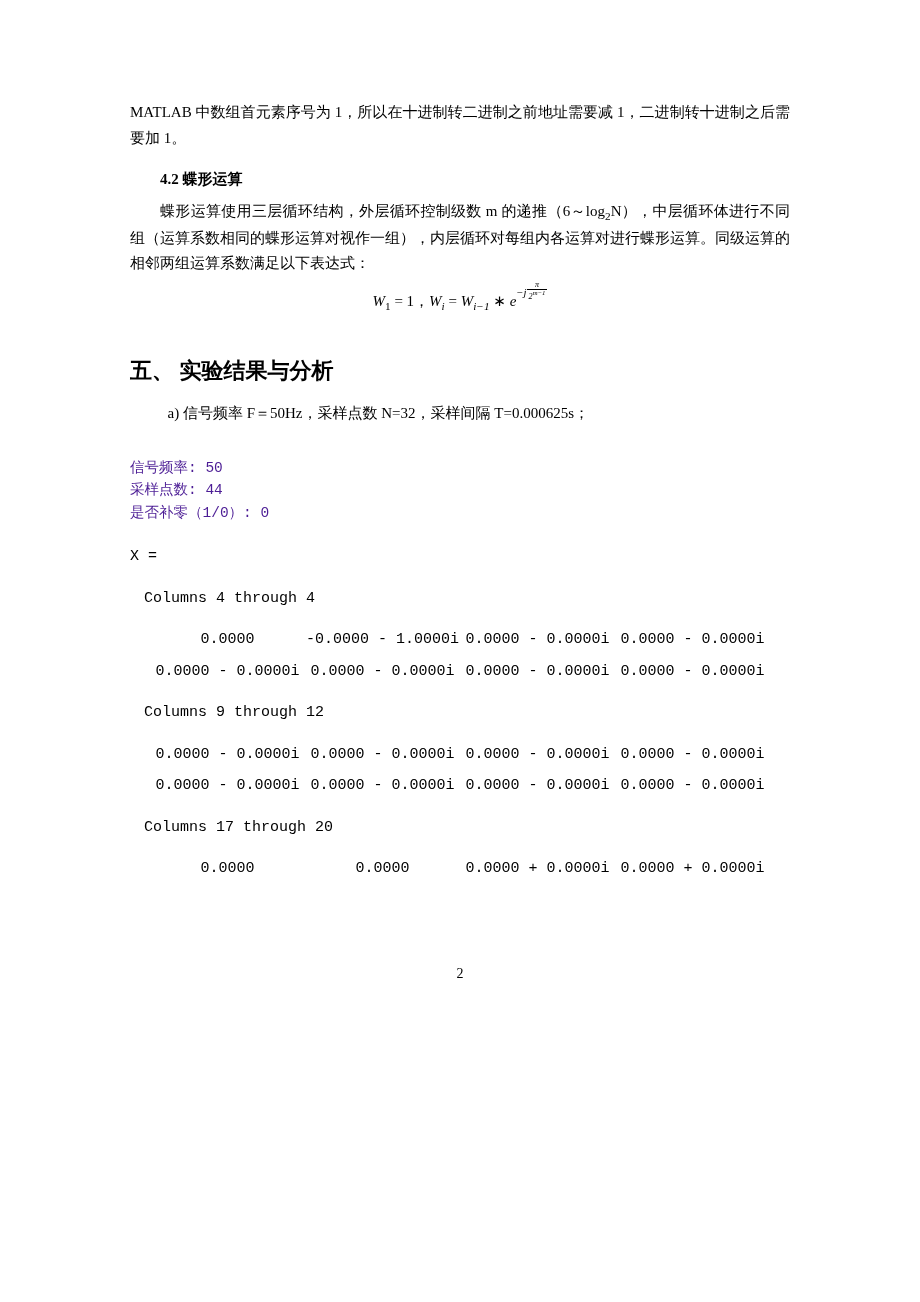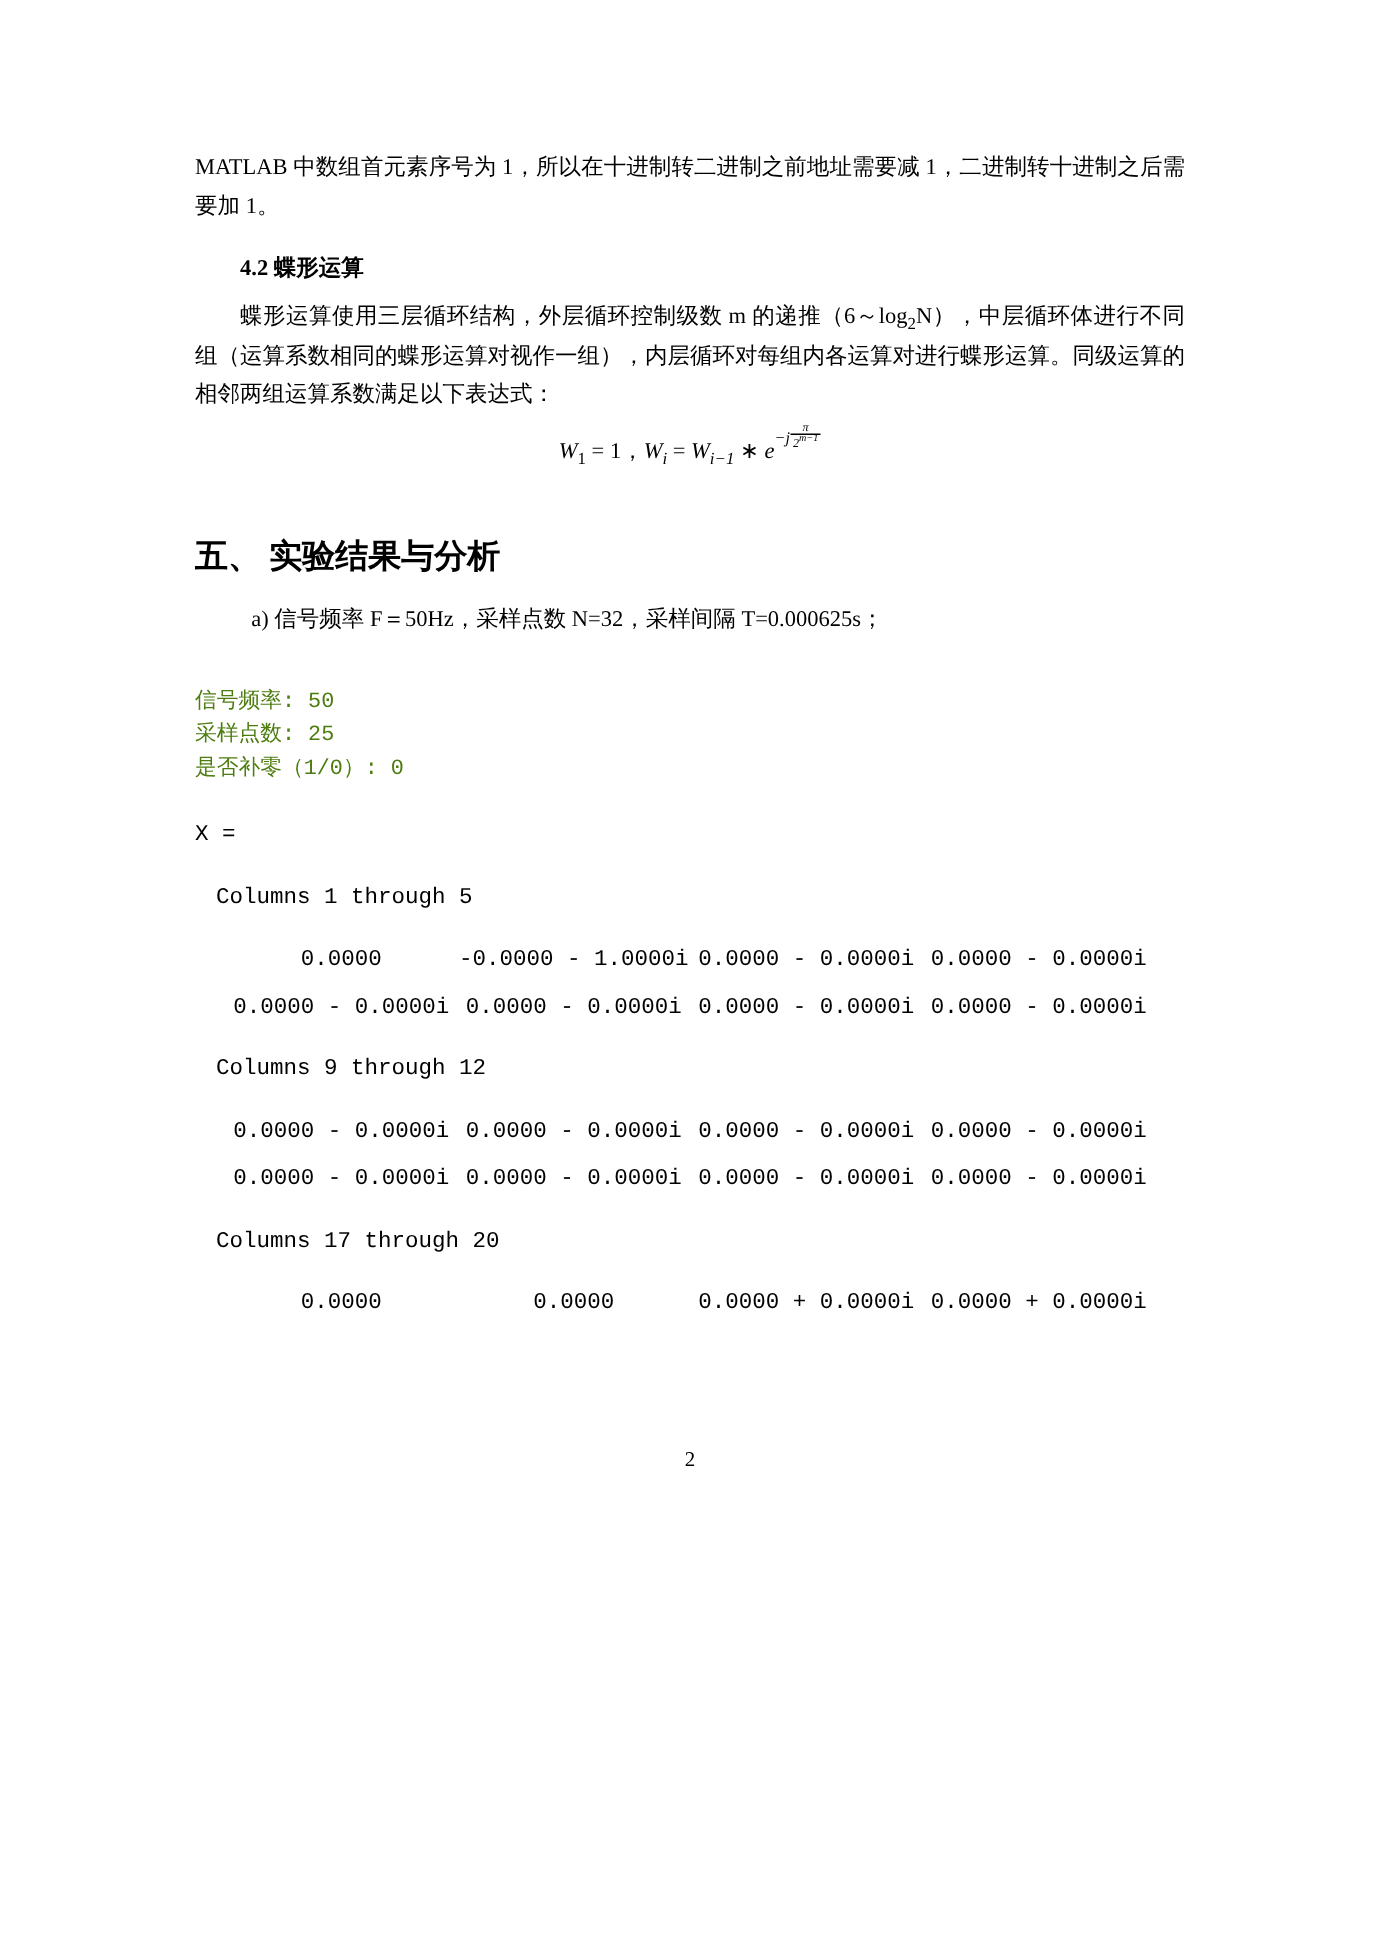--- a/index.html
+++ b/index.html
@@ -52,21 +52,21 @@
       font-size: 0.75em;
     }
     .normal {
       font-style: normal;
     }
     .console {
       font-family: "SimSun", "宋体", "Courier New", monospace;
       font-size: 14.5px;
       margin-top: 30px;
       line-height: 1.55;
-      color: #4d7c0f;
+      color: #4c1d95;
     }
     .console .line {
       white-space: pre;
     }
     .matlab-out {
       color: #000;
       font-family: "Courier New", monospace;
     }
     .matlab-line {
       white-space: nowrap;
@@ -140,28 +140,28 @@
 <div class="formula">
   <span>W</span><span class="sub normal">1</span><span class="normal"> = 1，</span><span>W</span><span class="sub">i</span><span class="normal"> = </span><span>W</span><span class="sub">i−1</span><span class="normal"> ∗ </span><span>e</span><span class="exp-container"><span>−j</span><span class="frac"><span class="top">π</span><span class="bot"><span>2</span><sup>m−1</sup></span></span></span>
 </div>
 
 <h2 class="section-title">五、 实验结果与分析</h2>
 
 <p class="list-item">a)   信号频率 F＝50Hz，采样点数 N=32，采样间隔 T=0.000625s；</p>
 
 <div class="console">
   <div class="line"><span>信号频率: </span><span class="courier">50</span></div>
-  <div class="line"><span>采样点数: </span><span class="courier">25</span></div>
+  <div class="line"><span>采样点数: </span><span class="courier">44</span></div>
   <div class="line"><span>是否补零（1/0）: </span><span class="courier">0</span></div>
 </div>
 
 <div class="matlab-out">
   <div class="matlab-line matlab-section">X =</div>
 
-  <div class="cols-header matlab-line">Columns 1 through 5</div>
+  <div class="cols-header matlab-line">Columns 4 through 4</div>
   <div class="num-row">
     <div class="num-cell">0.0000          </div>
     <div class="num-cell">-0.0000 - 1.0000i</div>
     <div class="num-cell"> 0.0000 - 0.0000i</div>
     <div class="num-cell"> 0.0000 - 0.0000i</div>
   </div>
 
   <div class="num-row">
     <div class="num-cell"> 0.0000 - 0.0000i</div>
     <div class="num-cell"> 0.0000 - 0.0000i</div>

